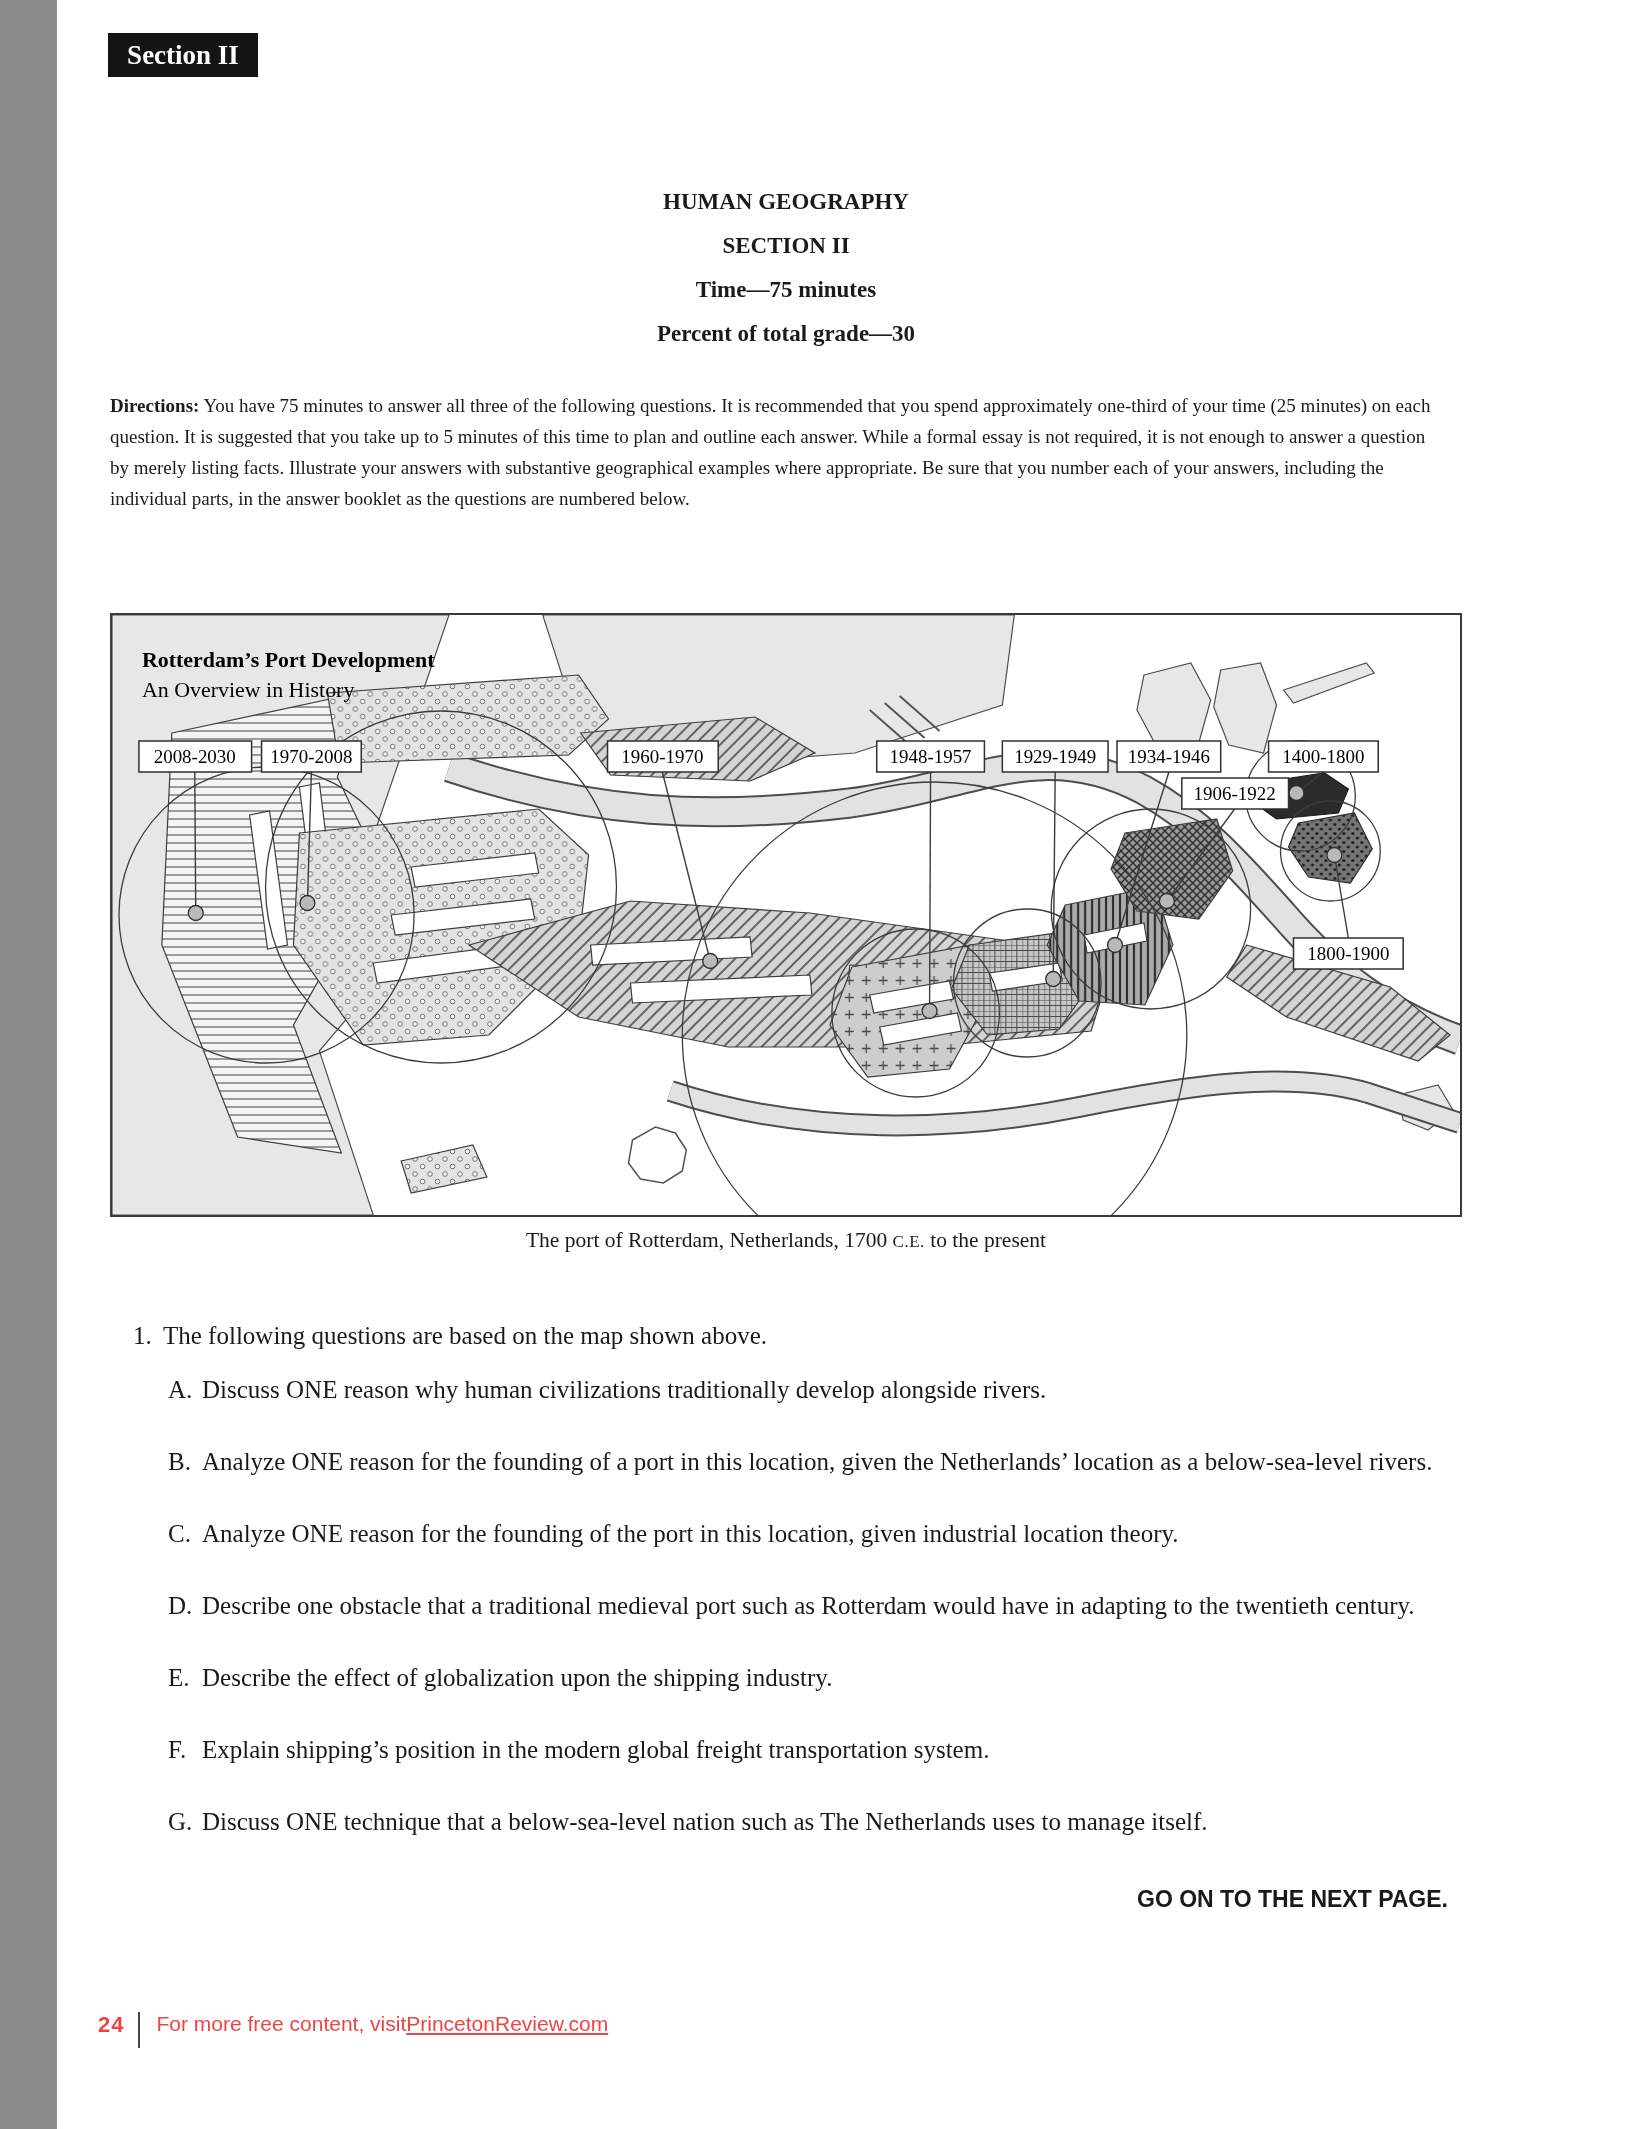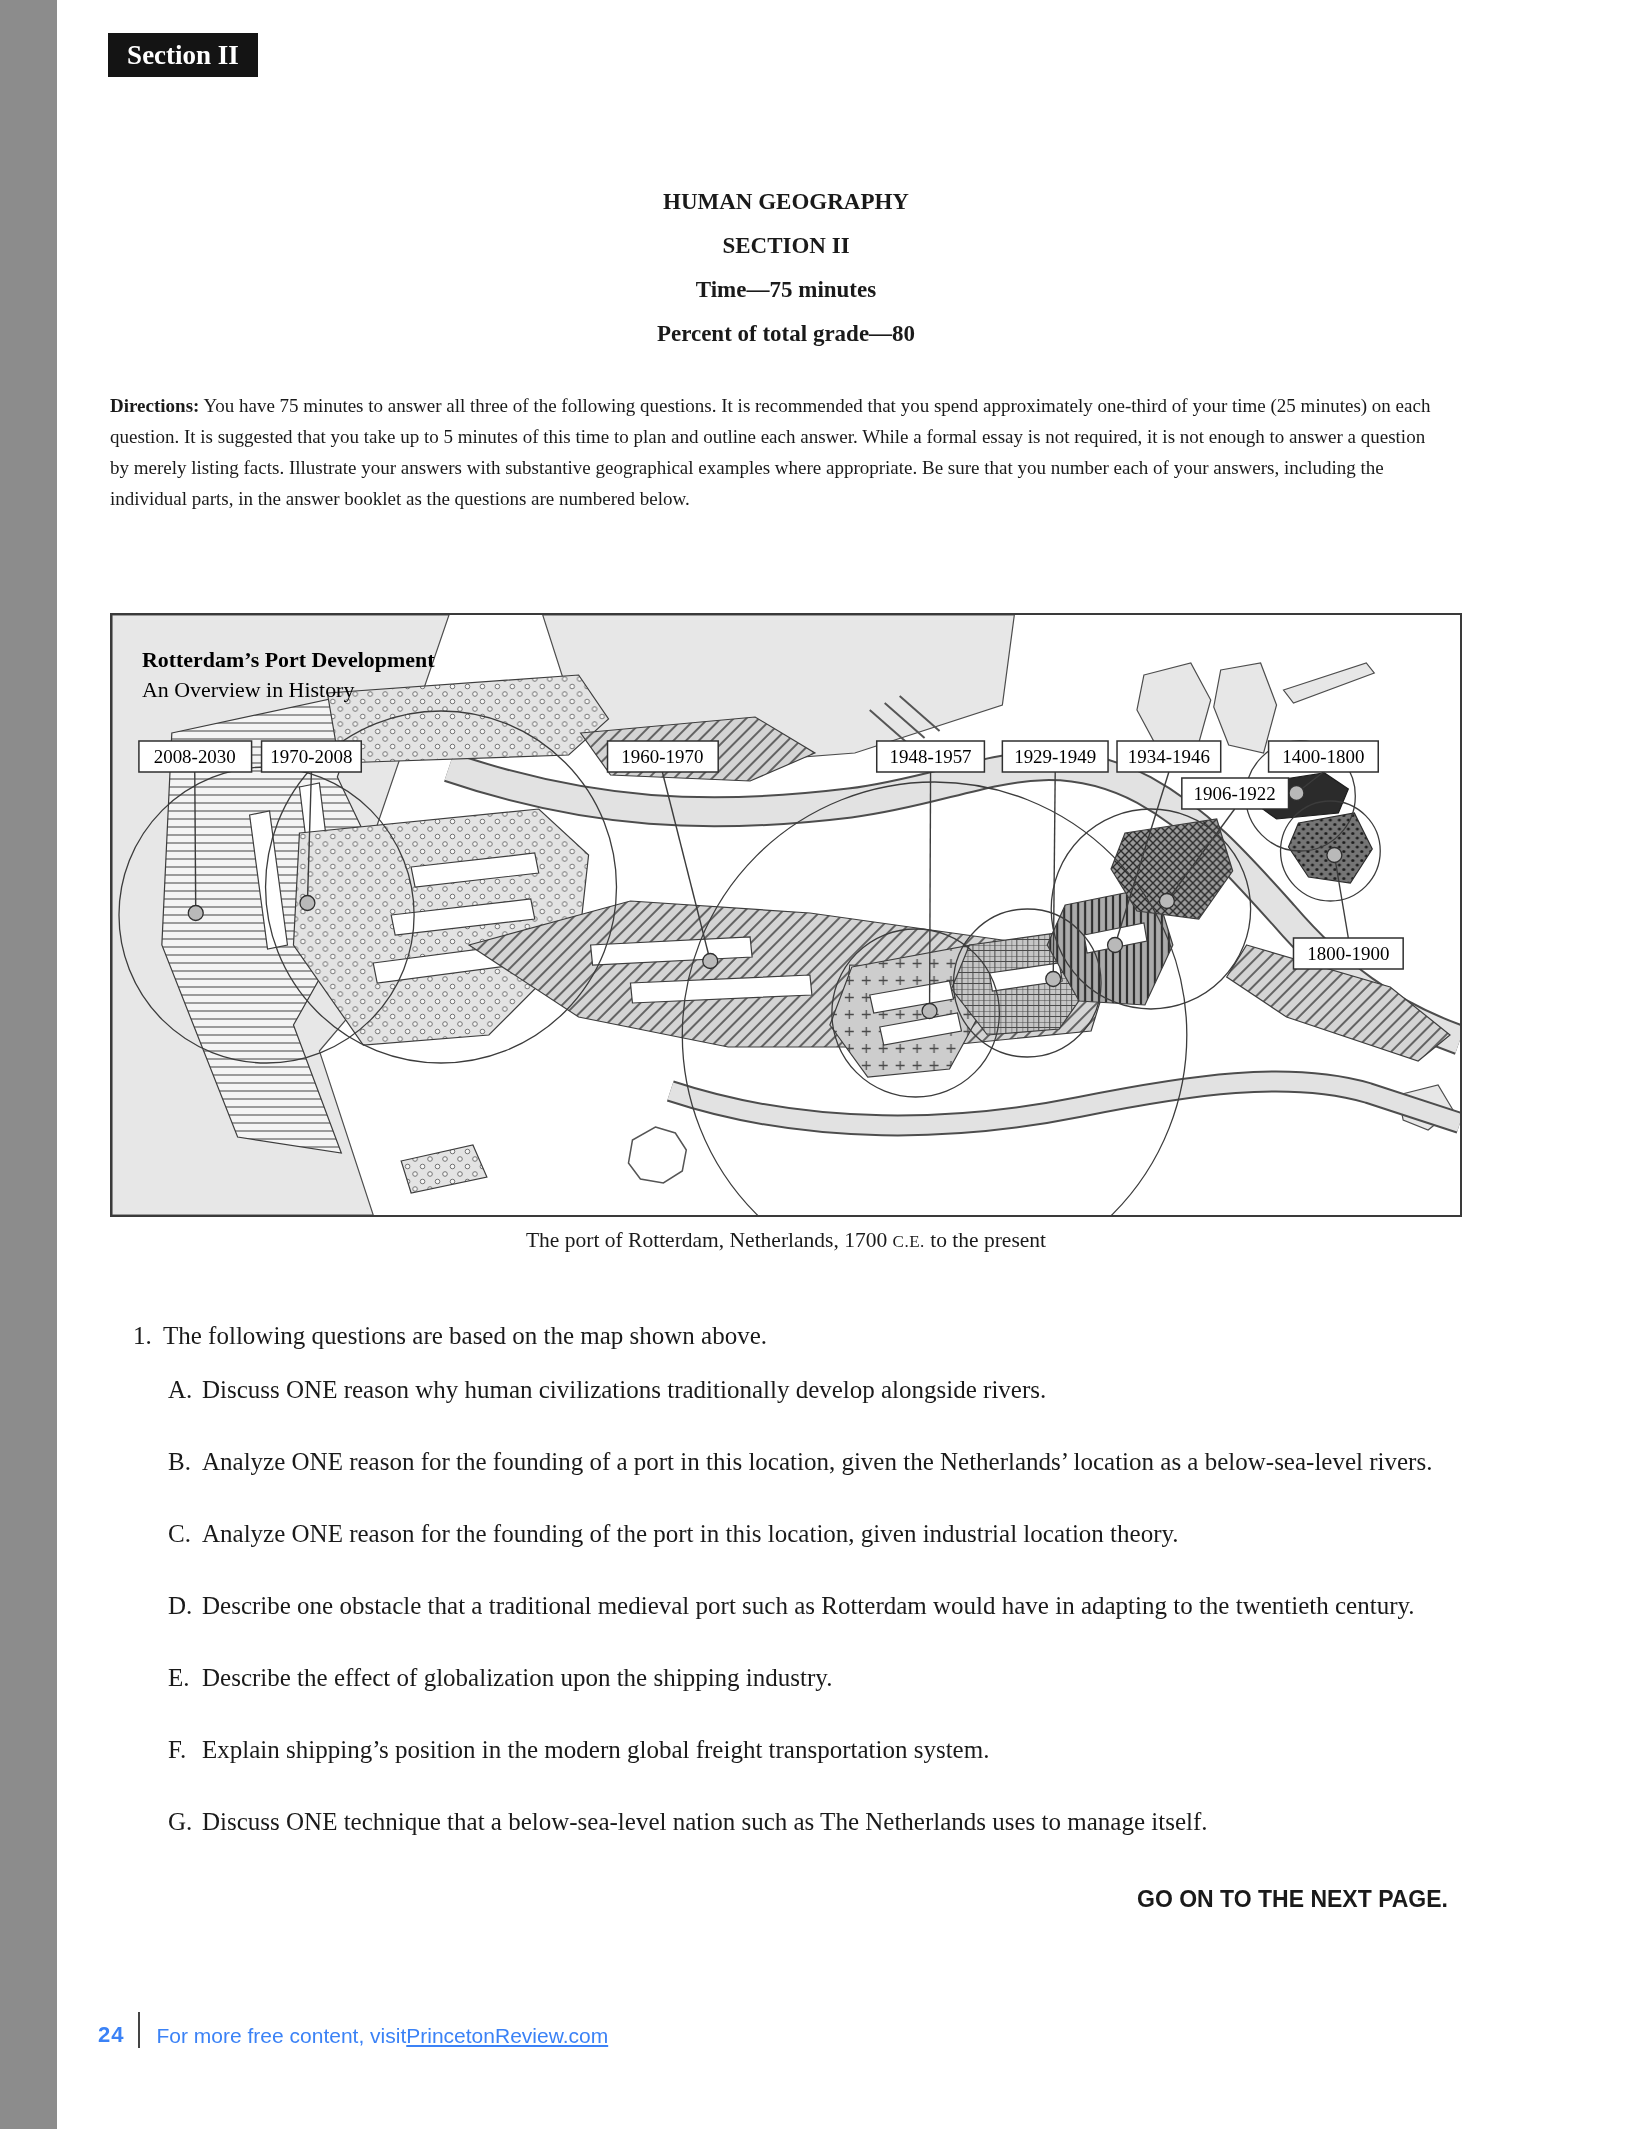--- a/index.html
+++ b/index.html
@@ -29,22 +29,22 @@
     position:absolute;left:110px;top:1228px;width:1352px;text-align:center;font-size:21.5px;
   }
   .map-caption .smallcaps{font-size:17px;letter-spacing:0.5px;}
   .q-row{position:absolute;font-size:25px;line-height:28px;white-space:nowrap;}
   .q-letter{display:inline-block;min-width:34px;}
   .go-on{
     position:absolute;right:192px;top:1886px;font-family:"Liberation Sans", sans-serif;
     font-weight:bold;font-size:23px;letter-spacing:0px;
   }
   .footer{
-    position:absolute;left:98px;top:2012px;display:flex;align-items:flex-end;
-    font-family:"Liberation Sans", sans-serif;font-size:21px;color:#3b82f6;
+    position:absolute;left:98px;top:2012px;display:flex;align-items:flex-start;
+    font-family:"Liberation Sans", sans-serif;font-size:21px;color:#ef4444;
   }
   .footer .pageno{font-weight:bold;font-size:22px;letter-spacing:1px;}
   .footer .divider{width:2px;height:36px;background:#444;margin:0 16px 0 14px;}
   .footer .link{text-decoration:underline;cursor:pointer;}
   svg text{font-family:"Liberation Serif", serif;}
   .era-label-text{font-size:19px;}
   .map-title-main{font-size:22px;font-weight:bold;}
   .map-title-sub{font-size:22px;}
 </style>
 </head>
@@ -53,21 +53,21 @@
 <div class="sidebar"></div>
 
 <div class="section-tab">
   <span>Section II</span>
 </div>
 
 <div class="headings">
   <div>HUMAN GEOGRAPHY</div>
   <div>SECTION II</div>
   <div>Time—75 minutes</div>
-  <div>Percent of total grade—80</div>
+  <div>Percent of total grade—30</div>
 </div>
 
 <div class="directions">
   <b>Directions:</b><span> You have 75 minutes to answer all three of the following questions. It is recommended that you spend approximately one-third of your time (25 minutes) on each question. It is suggested that you take up to 5 minutes of this time to plan and outline each answer. While a formal essay is not required, it is not enough to answer a question by merely listing facts. Illustrate your answers with substantive geographical examples where appropriate. Be sure that you number each of your answers, including the individual parts, in the answer booklet as the questions are numbered below.</span>
 </div>
 
 <div class="map-figure">
 <svg viewBox="0 0 1352 600" preserveAspectRatio="none">
   <defs>
     <pattern id="hlines" width="8" height="8" patternUnits="userSpaceOnUse">

